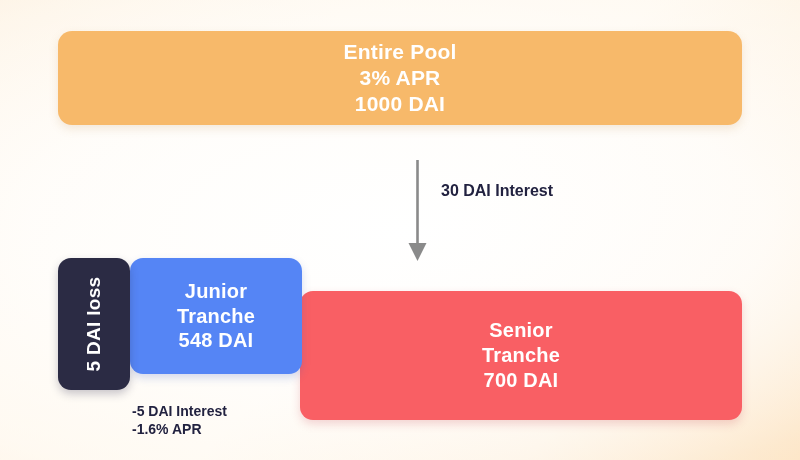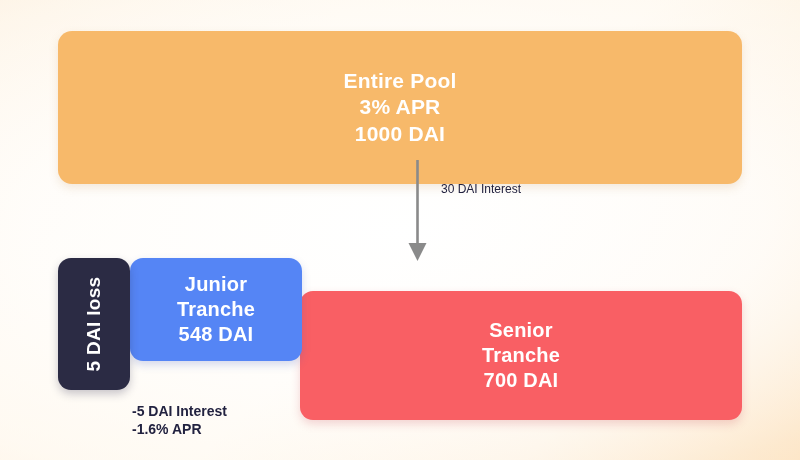--- a/index.html
+++ b/index.html
@@ -37,42 +37,42 @@
     font-weight: 700;
     letter-spacing: 0.2px;
   }
   .box-lines div { white-space: nowrap; }
 
   
   #pool-box {
     left: 58px;
     top: 31px;
     width: 684px;
-    height: 153px;
+    height: 94px;
     background: #f7b96a;
     box-shadow: 0 4px 10px rgba(190,140,80,0.18);
   }
   #pool-box .box-lines {
     font-size: 21px;
   }
 
   
   #flow-arrow {
     position: absolute;
     left: 404px;
     top: 160px;
     width: 28px;
     height: 102px;
   }
   #arrow-label {
     position: absolute;
     left: 441px;
     top: 182px;
-    font-size: 12px;
-    font-weight: 400;
+    font-size: 16px;
+    font-weight: 700;
     color: #222240;
     white-space: nowrap;
   }
 
   
   #loss-box {
     left: 58px;
     top: 258px;
     width: 72px;
     height: 132px;
@@ -87,21 +87,21 @@
     font-size: 19px;
     font-weight: 700;
     color: #ffffff;
     letter-spacing: 0.3px;
   }
 
   #junior-box {
     left: 130px;
     top: 258px;
     width: 172px;
-    height: 103px;
+    height: 116px;
     background: #5585f5;
     border-radius: 13px;
     box-shadow: 0 4px 9px rgba(60,90,190,0.22);
     z-index: 3;
   }
   #junior-box .box-lines { font-size: 20px; }
 
   #senior-box {
     left: 300px;
     top: 260px;

